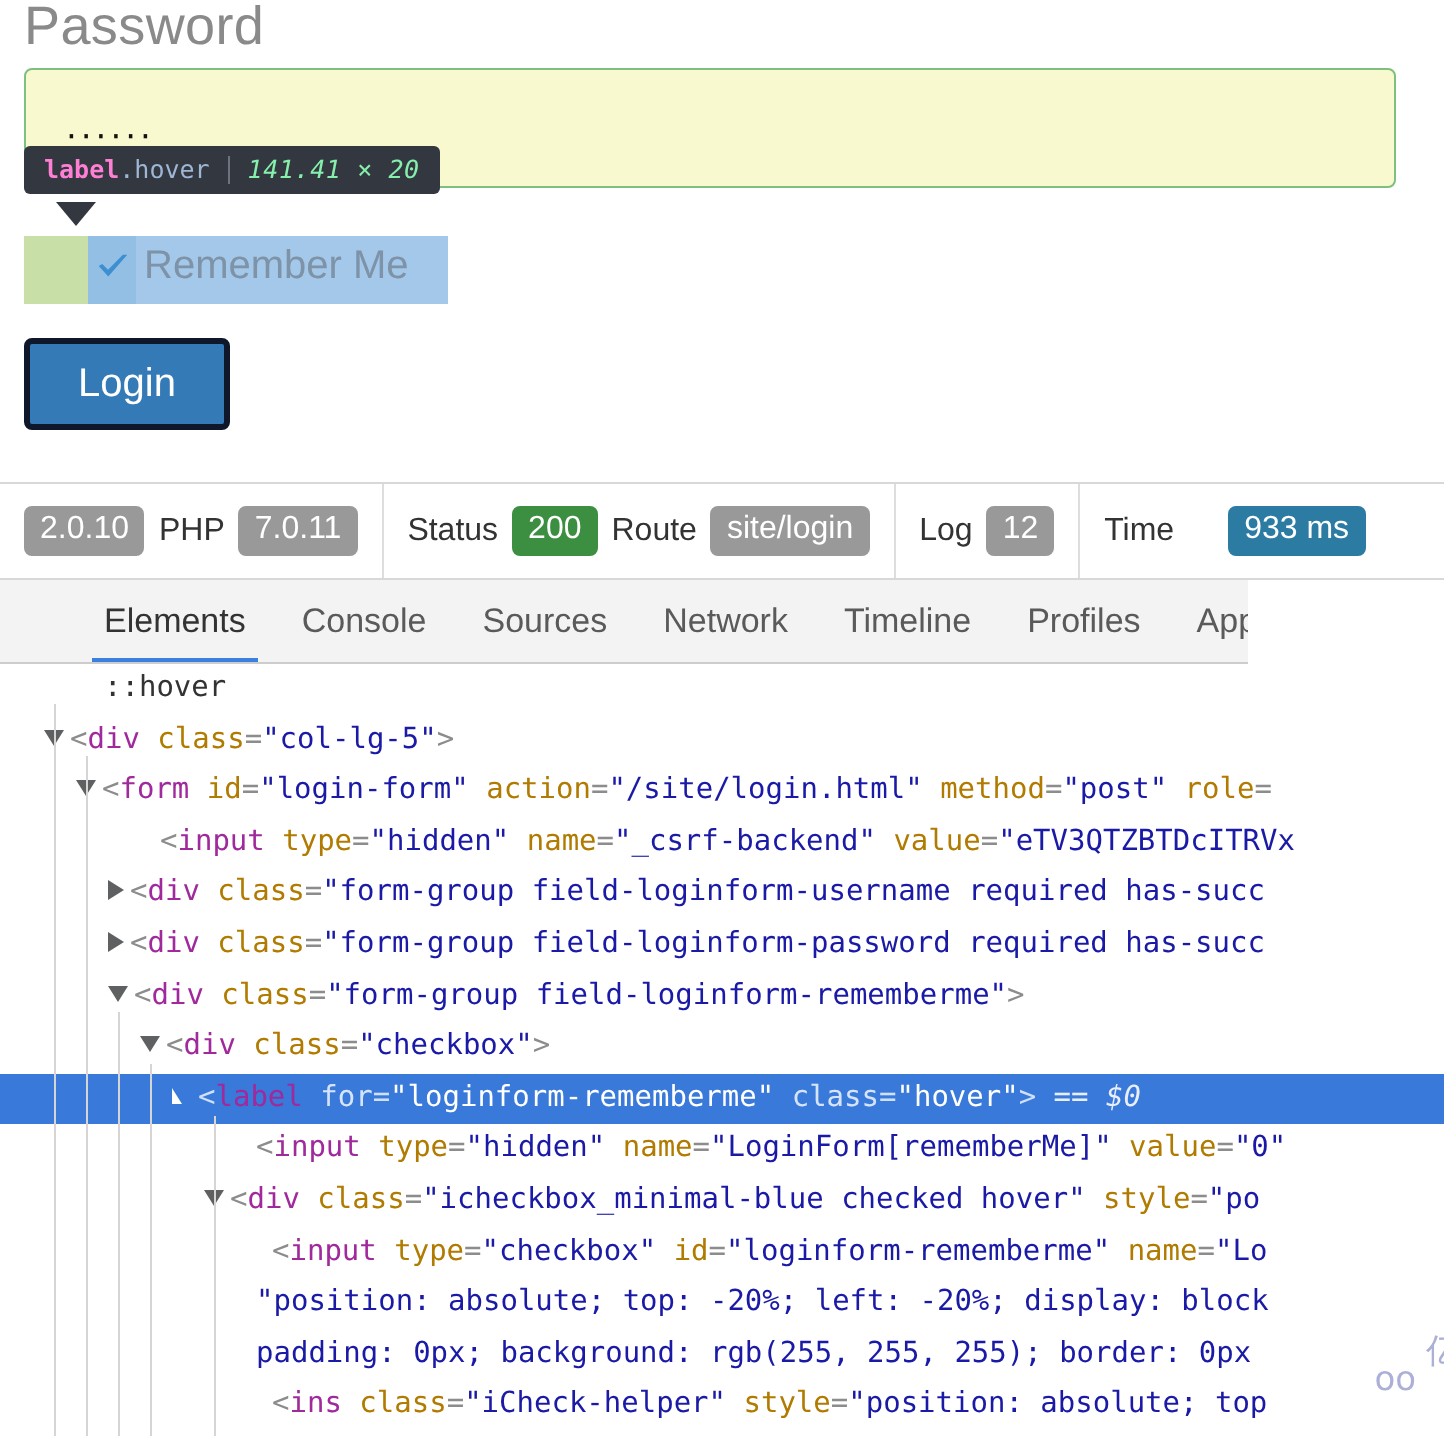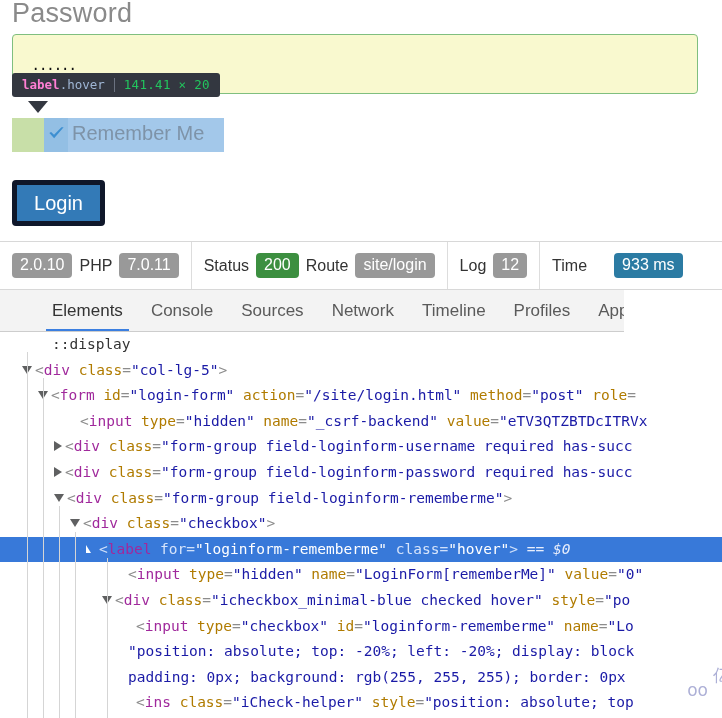--- a/index.html
+++ b/index.html
@@ -46,21 +46,21 @@
     font-size: 12.5px;
     white-space: nowrap;
     z-index: 20;
   }
   .el-tooltip .t-tag { color: #ff7fd4; font-weight: bold; }
   .el-tooltip .t-cls { color: #9fb6d4; }
   .el-tooltip .t-sep {
     display: inline-block; width: 1px; height: 14px;
     background: #6b7280; margin: 0 9px;
   }
-  .el-tooltip .t-dim { color: #22c55e; letter-spacing: 0.3px; }
+  .el-tooltip .t-dim { color: #86efac; letter-spacing: 0.3px; font-style: italic; }
   .tt-arrow {
     position: absolute; left: 28px; top: 101px;
     width: 0; height: 0;
     border-left: 10px solid transparent;
     border-right: 10px solid transparent;
     border-top: 12px solid #333740;
     z-index: 21;
   }
 
   
@@ -82,24 +82,24 @@
   .chk-mark {
     position: absolute; left: 47px; top: 124px;
     width: 19px; height: 19px;
   }
   .rm-text {
     position: absolute; left: 72px; top: 122px;
     font-size: 20px; color: #7e93a8;
   }
 
   .login-btn {
-    position: absolute; left: 12px; top: 180px;
-    width: 93px; height: 46px;
+    position: absolute; left: 12px; top: 169px;
+    width: 103px; height: 46px;
     background: #337ab7;
-    border: 5px solid #0f172a;
+    border: 3px solid #0f172a;
     border-radius: 4px;
     box-sizing: border-box;
     color: #fff; font-size: 20px;
     display: flex; align-items: center; justify-content: center;
   }
 
   
   .debug-bar {
     position: absolute; left: 0; top: 241px; width: 722px; height: 49px;
     background: #fff;
@@ -286,21 +286,21 @@
       <div class="dt-tab">Console</div>
       <div class="dt-tab">Sources</div>
       <div class="dt-tab">Network</div>
       <div class="dt-tab">Timeline</div>
       <div class="dt-tab">Profiles</div>
       <div class="dt-tab">Application</div>
       <div class="dt-tab">Secu</div>
     </div>
 
   <div class="dom-tree" id="dom-tree">
-      <div class="dom-row"><span class="indent" style="width: 38px;"></span><span class="arrow none"></span><span class="txt">::display</span></div>
+      <div class="dom-row"><span class="indent" style="width: 38px;"></span><span class="arrow none"></span><span class="txt">::hover</span></div>
       <div class="dom-row"><span class="indent" style="width: 22px;"></span><span class="arrow open"></span><span class="punct">&lt;</span><span class="tag2">div</span><span class="attr"> class</span><span class="punct">=</span><span class="val">"col-lg-5"</span><span class="punct">&gt;</span></div>
       <div class="dom-row"><span class="indent" style="width: 38px;"></span><span class="arrow open"></span><span class="punct">&lt;</span><span class="tag2">form</span><span class="attr"> id</span><span class="punct">=</span><span class="val">"login-form"</span><span class="attr"> action</span><span class="punct">=</span><span class="val">"/site/login.html"</span><span class="attr"> method</span><span class="punct">=</span><span class="val">"post"</span><span class="attr"> role</span><span class="punct">=</span></div>
       <div class="dom-row"><span class="indent" style="width: 66px;"></span><span class="arrow none"></span><span class="punct">&lt;</span><span class="tag2">input</span><span class="attr"> type</span><span class="punct">=</span><span class="val">"hidden"</span><span class="attr"> name</span><span class="punct">=</span><span class="val">"_csrf-backend"</span><span class="attr"> value</span><span class="punct">=</span><span class="val">"eTV3QTZBTDcITRVx</span></div>
       <div class="dom-row"><span class="indent" style="width: 54px;"></span><span class="arrow closed"></span><span class="punct">&lt;</span><span class="tag2">div</span><span class="attr"> class</span><span class="punct">=</span><span class="val">"form-group field-loginform-username required has-succ</span></div>
       <div class="dom-row"><span class="indent" style="width: 54px;"></span><span class="arrow closed"></span><span class="punct">&lt;</span><span class="tag2">div</span><span class="attr"> class</span><span class="punct">=</span><span class="val">"form-group field-loginform-password required has-succ</span></div>
       <div class="dom-row"><span class="indent" style="width: 54px;"></span><span class="arrow open"></span><span class="punct">&lt;</span><span class="tag2">div</span><span class="attr"> class</span><span class="punct">=</span><span class="val">"form-group field-loginform-rememberme"</span><span class="punct">&gt;</span></div>
       <div class="dom-row"><span class="indent" style="width: 70px;"></span><span class="arrow open"></span><span class="punct">&lt;</span><span class="tag2">div</span><span class="attr"> class</span><span class="punct">=</span><span class="val">"checkbox"</span><span class="punct">&gt;</span></div>
       <div class="dom-row selected"><span class="indent" style="width: 86px;"></span><span class="arrow open"></span><span class="punct">&lt;</span><span class="tag2">label</span><span class="attr"> for</span><span class="punct">=</span><span class="val">"loginform-rememberme"</span><span class="attr"> class</span><span class="punct">=</span><span class="val">"hover"</span><span class="punct">&gt;</span><span class="dollar"> == $0</span></div>
       <div class="dom-row"><span class="indent" style="width: 114px;"></span><span class="arrow none"></span><span class="punct">&lt;</span><span class="tag2">input</span><span class="attr"> type</span><span class="punct">=</span><span class="val">"hidden"</span><span class="attr"> name</span><span class="punct">=</span><span class="val">"LoginForm[rememberMe]"</span><span class="attr"> value</span><span class="punct">=</span><span class="val">"0"</span></div>
       <div class="dom-row"><span class="indent" style="width: 102px;"></span><span class="arrow open"></span><span class="punct">&lt;</span><span class="tag2">div</span><span class="attr"> class</span><span class="punct">=</span><span class="val">"icheckbox_minimal-blue checked hover"</span><span class="attr"> style</span><span class="punct">=</span><span class="val">"po</span></div>

